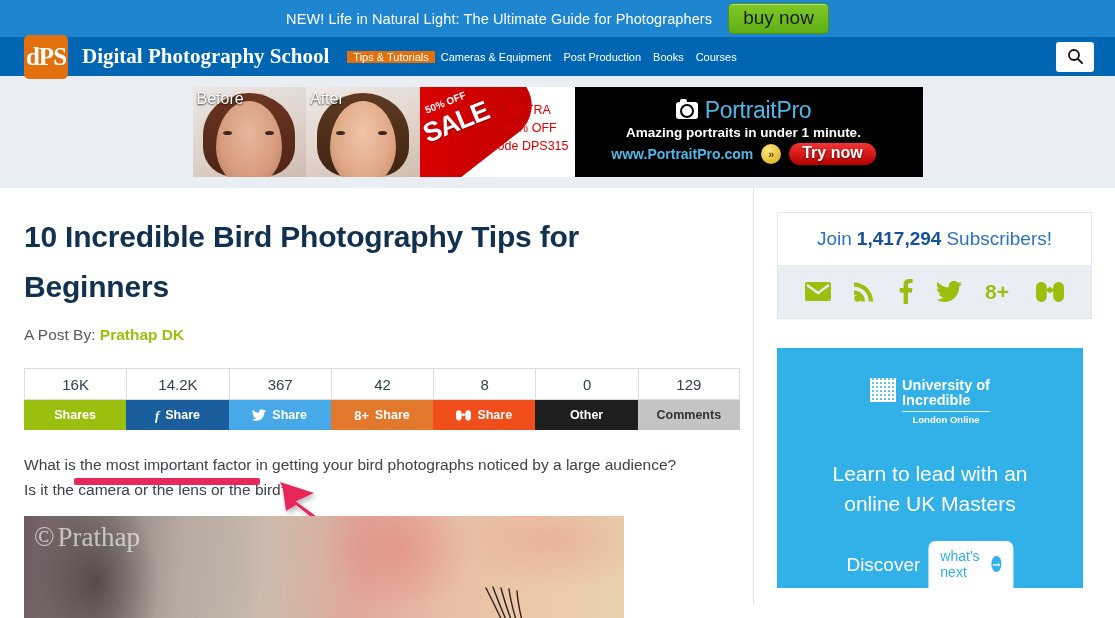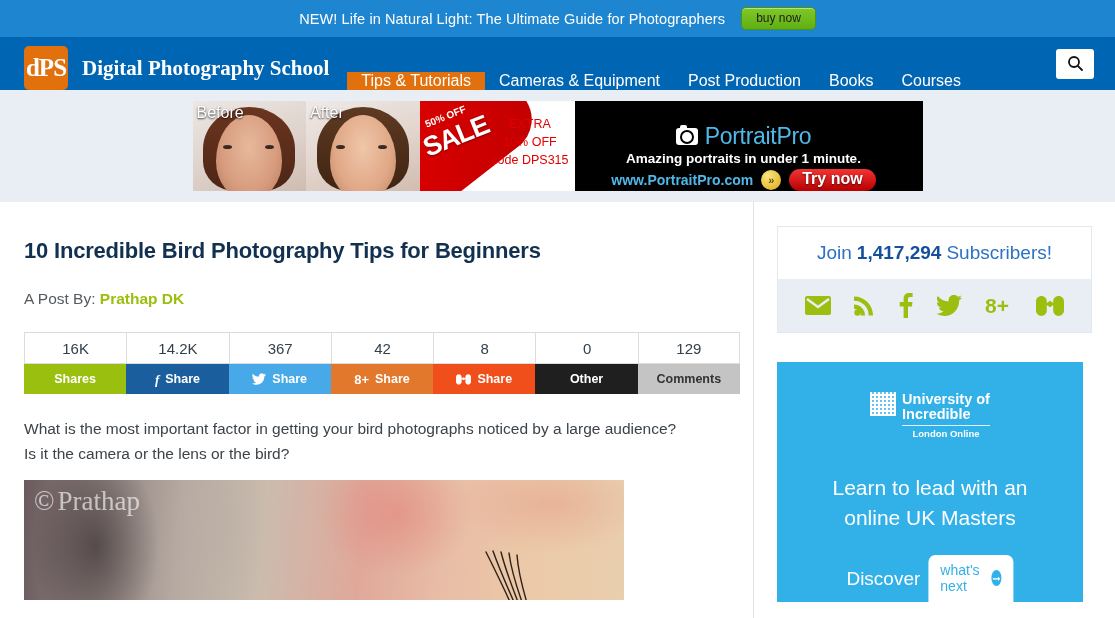--- a/index.html
+++ b/index.html
@@ -18,32 +18,32 @@
     gap: 16px;
   }
   .promo-text {
     color: #ffffff; font-size: 14.5px; letter-spacing: .1px;
     white-space: nowrap;
   }
   .promo-btn {
     background: linear-gradient(180deg,#7fc926 0%, #5faf14 100%);
     border: 1px solid #4e9410;
     border-radius: 5px;
-    color: #1c1c1c; font-size: 12px;
+    color: #1c1c1c; font-size: 19px;
     padding: 3px 14px 4px;
     cursor: pointer;
     box-shadow: inset 0 1px 0 rgba(255,255,255,.45);
     text-align: center;
   }
 
   
   .navbar {
-    height: 53px; width: 100%;
+    height: 39px; width: 100%;
     background: #0066b3;
-    display: flex; align-items: flex-end;
+    display: flex; align-items: center;
     position: relative;
   }
   .brand {
     display: flex; align-items: center; gap: 14px;
     padding-left: 24px; padding-right: 18px;
   }
   .brand-logo {
     width: 44px; height: 44px;
     background: #e2700c;
     border-radius: 5px;
@@ -56,22 +56,22 @@
   .brand-name {
     color: #ffffff;
     font-family: "Liberation Serif", serif;
     font-weight: bold;
     font-size: 21px;
     white-space: nowrap;
   }
   .nav-items { display: flex; align-items: stretch; }
   .nav-item {
     display: flex; align-items: center;
-    padding: 0 14px;
-    color: #ffffff; font-size: 16px;
+    padding: 0 6px;
+    color: #ffffff; font-size: 11px;
     white-space: nowrap; cursor: pointer;
   }
   .nav-item.active { background: #e2700c; }
   .nav-search {
     position: absolute; right: 21px; top: 50%;
     transform: translateY(-50%);
     width: 38px; height: 30px;
     background: #ffffff; border-radius: 3px;
     display: flex; align-items: center; justify-content: center;
     cursor: pointer;
@@ -143,21 +143,21 @@
     position: absolute; right: 6px; top: 14px;
     text-align: center; color: #e20000;
     font-size: 12.5px; line-height: 18px; font-weight: 500;
   }
   
   .ad-pp {
     flex: 1; background: #000000; position: relative;
     padding: 4px 10px 0 0;
     display: flex; flex-direction: column; align-items: center;
   }
-  .pp-title-row { display: flex; align-items: center; gap: 7px; margin-top: 18px; }
+  .pp-title-row { display: flex; align-items: center; gap: 7px; margin-top: 6px; }
   .pp-cam {
     width: 22px; height: 17px; background: #fff; border-radius: 3px;
     position: relative;
   }
   .pp-cam::before {
     content:''; position:absolute; left:50%; top:50%;
     transform:translate(-50%,-50%);
     width:10px; height:10px; border-radius:50%;
     border:2px solid #000;
   }
@@ -192,21 +192,21 @@
     height: 416px;
   }
   .content {
     width: 754px;
     padding: 24px 24px 0 24px;
     border-right: 1px solid #e2e2e2;
     position: relative;
   }
   .post-title {
     color: #12304f;
-    font-size: 22px; font-weight: bold; line-height: 50px;
+    font-size: 30px; font-weight: bold; line-height: 50px;
     letter-spacing: -.2px;
     max-width: 700px;
   }
   .hl-underline {
     position: absolute;
     left: 74px; top: 290px;
     width: 186px; height: 7px;
     background: #e8275a;
     border-radius: 2px;
   }

